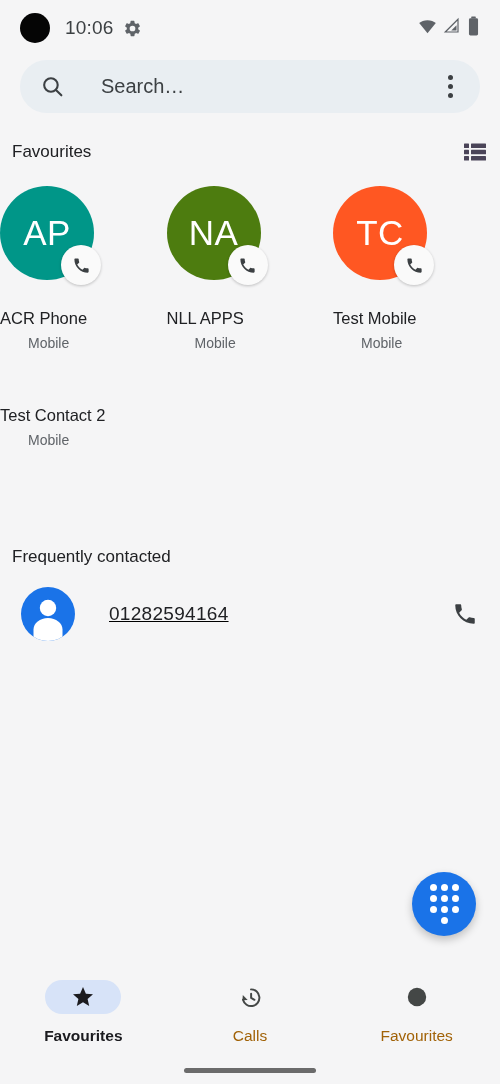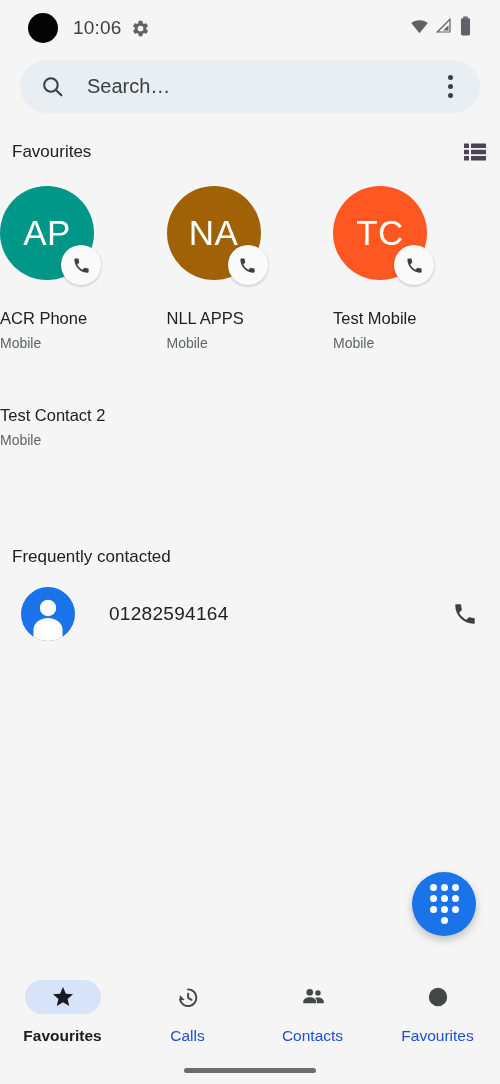--- a/index.html
+++ b/index.html
@@ -13,21 +13,21 @@
     position: relative;
     width: 500px; height: 1084px;
     background: #f5f5f6;
   }
 
   
   .statusbar {
     position: absolute; top: 0; left: 0;
     width: 500px; height: 56px;
     display: flex; align-items: center;
-    padding: 0 28px;
+    padding: 0 20px;
   }
   .camera-cutout {
     width: 30px; height: 30px;
     border-radius: 50%;
     background: #050505;
     flex: none;
   }
   .status-time {
     margin-left: 15px;
     font-size: 19px;
@@ -44,21 +44,21 @@
   .searchbar {
     position: absolute; top: 60px; left: 20px;
     width: 460px; height: 53px;
     background: #e9eef2;
     border-radius: 27px;
     display: flex; align-items: center;
     padding: 0 18px 0 20px;
   }
   .search-icon { flex: none; display: flex; }
   .search-placeholder {
-    margin-left: 22px;
+    margin-left: 36px;
     font-size: 20px;
     color: #3c4043;
   }
   .overflow-dots {
     margin-left: auto;
     width: 24px; height: 30px;
     display: flex; flex-direction: column;
     align-items: center; justify-content: center;
     gap: 4px;
     cursor: pointer;
@@ -113,29 +113,31 @@
   .fav-name {
     margin-top: 29px;
     font-size: 16.5px;
     color: #202124;
     white-space: nowrap;
   }
   .fav-sub {
     margin-top: 7px;
     font-size: 14px;
     color: #5f6368;
+    padding-left: 28px;
   }
 
   
   .freq-row {
     position: absolute; left: 0; top: 578px;
     width: 500px; height: 72px;
     display: flex; align-items: center;
     padding: 0 22px 0 21px;
     cursor: pointer;
+    text-decoration: underline;
   }
   .freq-avatar {
     width: 54px; height: 54px; border-radius: 50%;
     background: #1a73e8;
     display: flex; align-items: flex-end; justify-content: center;
     overflow: hidden; flex: none;
   }
   .freq-number {
     margin-left: 34px;
     font-size: 19px;
@@ -182,21 +184,21 @@
   }
   .nav-pill {
     width: 76px; height: 34px;
     border-radius: 17px;
     display: flex; align-items: center; justify-content: center;
   }
   .nav-pill.active { background: #d7e3f8; }
   .nav-label {
     margin-top: 13px;
     font-size: 15.5px;
-    color: #1d4ed8;
+    color: #a16207;
   }
   .nav-label.active { color: #1b1b1f; font-weight: bold; }
 
   .home-indicator {
     position: absolute; bottom: 11px; left: 50%;
     transform: translateX(-50%);
     width: 132px; height: 5px;
     border-radius: 3px;
     background: #6b6b6b;
   }
@@ -274,21 +276,21 @@
             <path d="M6.6 10.8c1.4 2.8 3.8 5.1 6.6 6.6l2.2-2.2c.3-.3.7-.4 1-.2 1.2.4 2.4.6 3.6.6.6 0 1 .4 1 1V20c0 .6-.4 1-1 1C10.6 21 3 13.4 3 4c0-.6.4-1 1-1h3.5c.6 0 1 .4 1 1 0 1.3.2 2.5.6 3.6.1.3 0 .7-.2 1l-2.3 2.2z"></path>
           </svg>
         </div>
       </div>
       <div class="fav-name">ACR Phone</div>
       <div class="fav-sub">Mobile</div>
     </div>
 
     <div class="fav-cell">
       <div class="avatar-wrap">
-        <div class="avatar" style="background:#a16207">NA</div>
+        <div class="avatar" style="background:#4d7c0f">NA</div>
         <div class="call-badge">
           <svg width="19" height="19" viewBox="0 0 24 24" fill="#3c4043">
             <path d="M6.6 10.8c1.4 2.8 3.8 5.1 6.6 6.6l2.2-2.2c.3-.3.7-.4 1-.2 1.2.4 2.4.6 3.6.6.6 0 1 .4 1 1V20c0 .6-.4 1-1 1C10.6 21 3 13.4 3 4c0-.6.4-1 1-1h3.5c.6 0 1 .4 1 1 0 1.3.2 2.5.6 3.6.1.3 0 .7-.2 1l-2.3 2.2z"></path>
           </svg>
         </div>
       </div>
       <div class="fav-name">NLL APPS</div>
       <div class="fav-sub">Mobile</div>
     </div>
 
@@ -361,31 +363,20 @@
       <div class="nav-pill">
         <svg width="25" height="25" viewBox="0 0 24 24" fill="none" stroke="#444746" stroke-width="1.9">
           <path d="M12.5 4.2a8 8 0 1 1-7.7 10" stroke-linecap="round"></path>
           <polyline points="4.6,9.6 4.3,14.6 9.3,14.3" fill="#444746" stroke="none"></polyline>
           <polyline points="12.6,8.3 12.6,12.4 15.8,14.2" stroke-linecap="round" stroke-linejoin="round"></polyline>
         </svg>
       </div>
       <div class="nav-label">Calls</div>
     </div>
 
-    <div class="nav-item">
-      <div class="nav-pill">
-        <svg width="26" height="26" viewBox="0 0 24 24" fill="#444746">
-          <circle cx="9" cy="7.6" r="3.1"></circle>
-          <circle cx="16.6" cy="8.2" r="2.5"></circle>
-          <path d="M9 12.2c-3.4 0-6 1.8-6 4.1v1.4h12v-1.4c0-2.3-2.6-4.1-6-4.1z"></path>
-          <path d="M16.6 12.4c-1 0-1.9.15-2.7.45 1.1.95 1.8 2.2 1.8 3.6v1.25H22v-1.4c0-2-2.3-3.9-5.4-3.9z"></path>
-        </svg>
-      </div>
-      <div class="nav-label">Contacts</div>
-    </div>
 
     <div class="nav-item">
       <div class="nav-pill">
         <svg width="24" height="24" viewBox="0 0 24 24" fill="#444746">
           <circle cx="12" cy="12" r="9.2"></circle>
         </svg>
       </div>
       <div class="nav-label">Favourites</div>
     </div>
 

